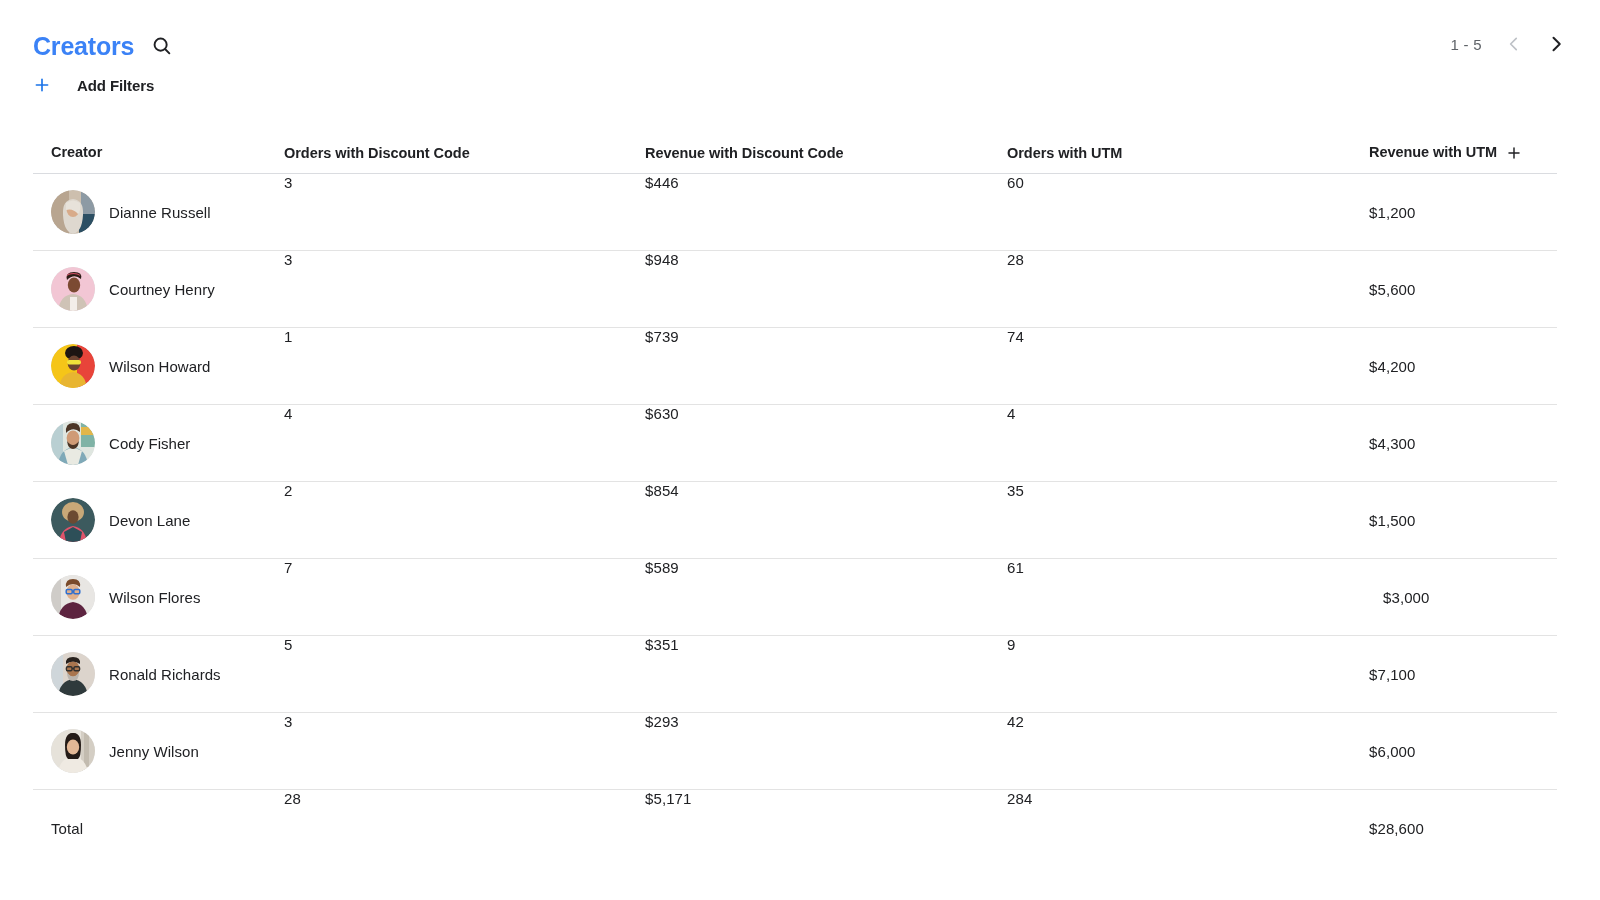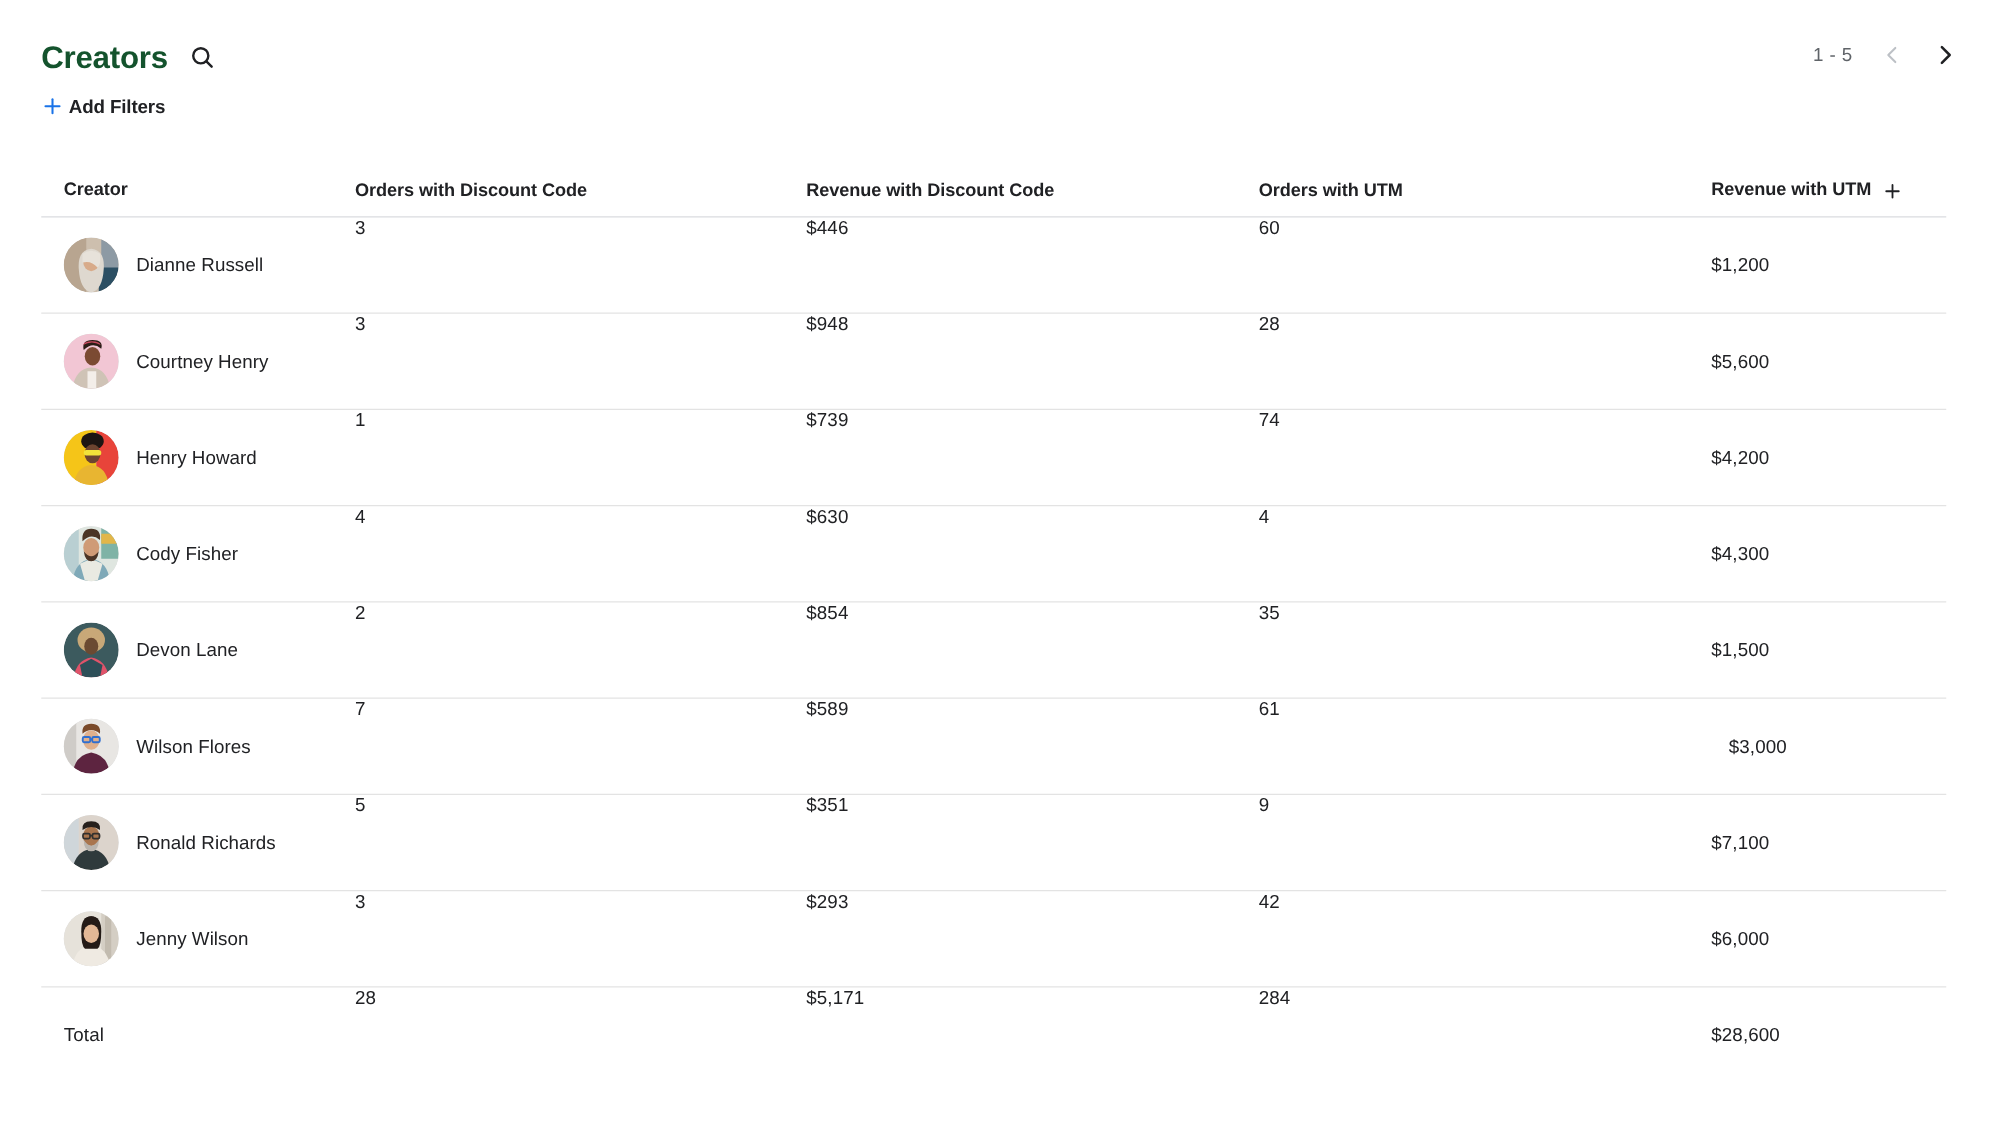--- a/index.html
+++ b/index.html
@@ -13,30 +13,30 @@
 
   
   .topbar {
     position: absolute; left: 0; top: 0; right: 0; height: 112px;
   }
   .title-row {
     position: absolute; left: 33px; top: 30px;
     display: flex; align-items: center; gap: 15px;
   }
   .page-title {
-    font-size: 25px; font-weight: 700; color: #14532d;
+    font-size: 25px; font-weight: 700; color: #3b82f6;
     letter-spacing: -0.2px; line-height: 32px;
   }
   .search-btn {
     width: 26px; height: 26px; display: flex; align-items: center; justify-content: center;
     cursor: pointer; background: none; border: none;
   }
   .filters-row {
     position: absolute; left: 33px; top: 76px;
-    display: flex; align-items: center; gap: 4px; cursor: pointer;
+    display: flex; align-items: center; gap: 26px; cursor: pointer;
   }
   .plus-blue { width: 18px; height: 18px; display: block; }
   .filters-label { font-size: 15px; font-weight: 700; color: #202124; letter-spacing: -0.1px; }
 
   .pagination {
     position: absolute; right: 34px; top: 34px;
     display: flex; align-items: center; gap: 22px;
   }
   .page-range { font-size: 15px; color: #5f6368; letter-spacing: 0.3px; }
   .chev { width: 20px; height: 20px; display: flex; align-items: center; justify-content: center; cursor: pointer; }
@@ -214,21 +214,21 @@
               <g clip-path="url(#cl3)">
                 <rect width="26" height="44" fill="#f5c518"></rect>
                 <rect x="26" width="18" height="44" fill="#e8443a"></rect>
                 <ellipse cx="23" cy="9" rx="9" ry="7" fill="#1d1512"></ellipse>
                 <path d="M22 28 q12 1 14 16 h-28 q2 -15 14 -16z" fill="#e8b531"></path>
                 <ellipse cx="23" cy="19" rx="6.4" ry="7.6" fill="#6d4430"></ellipse>
                 <rect x="16" y="16" width="14" height="4.4" rx="2" fill="#f2e23a"></rect>
               </g>
             </svg>
           </span>
-          <span class="creator-name">Henry Howard</span>
+          <span class="creator-name">Wilson Howard</span>
         </div>
       </div>
       <div class="c1"><span class="cell">1</span></div>
       <div class="c2"><span class="cell">$739</span></div>
       <div class="c3"><span class="cell">74</span></div>
       <div class="c4">
           <span class="cell">$4,200</span>
         </div>
     </div>
 

